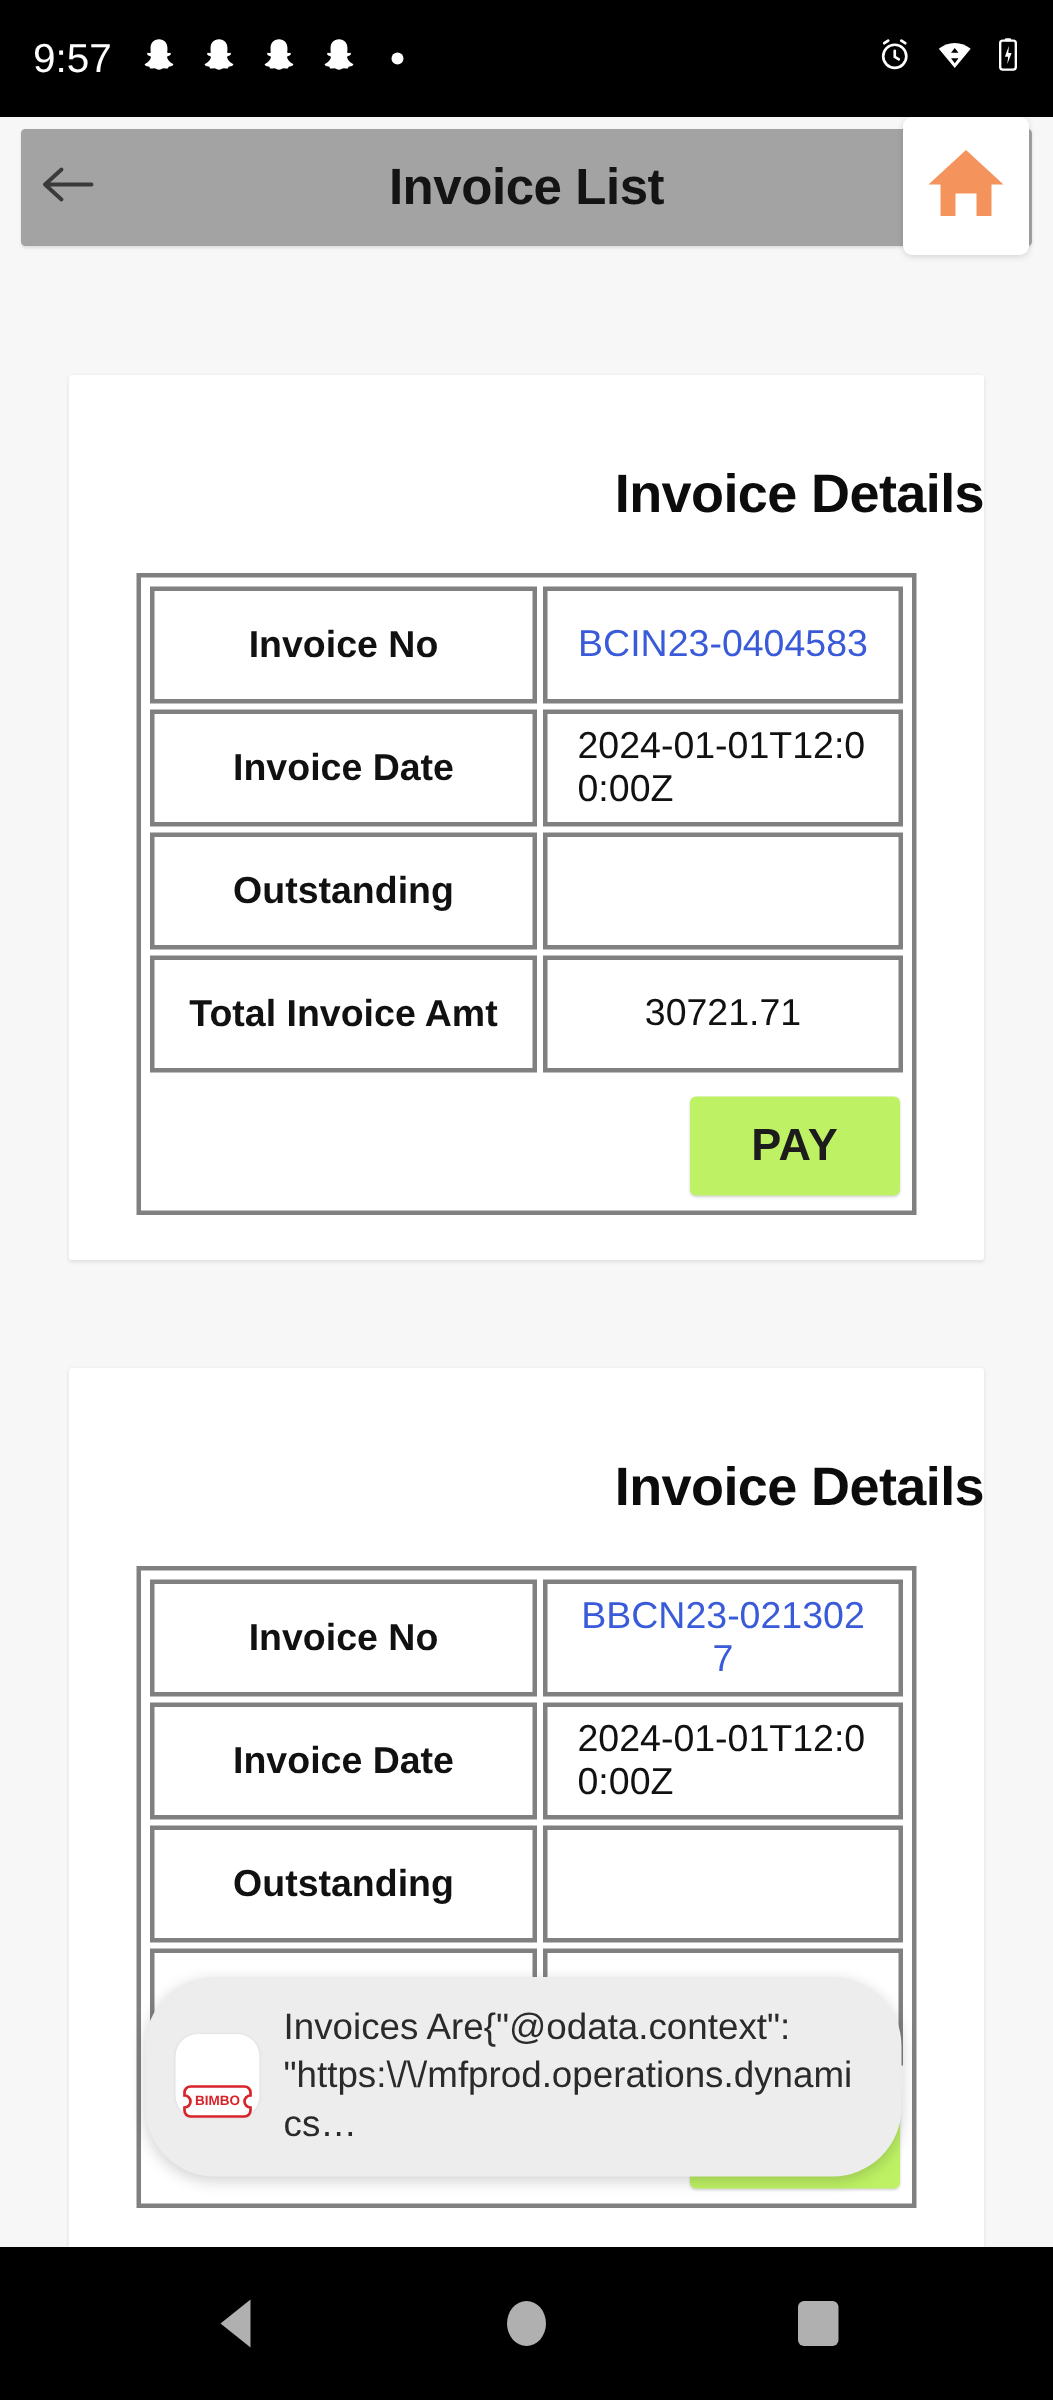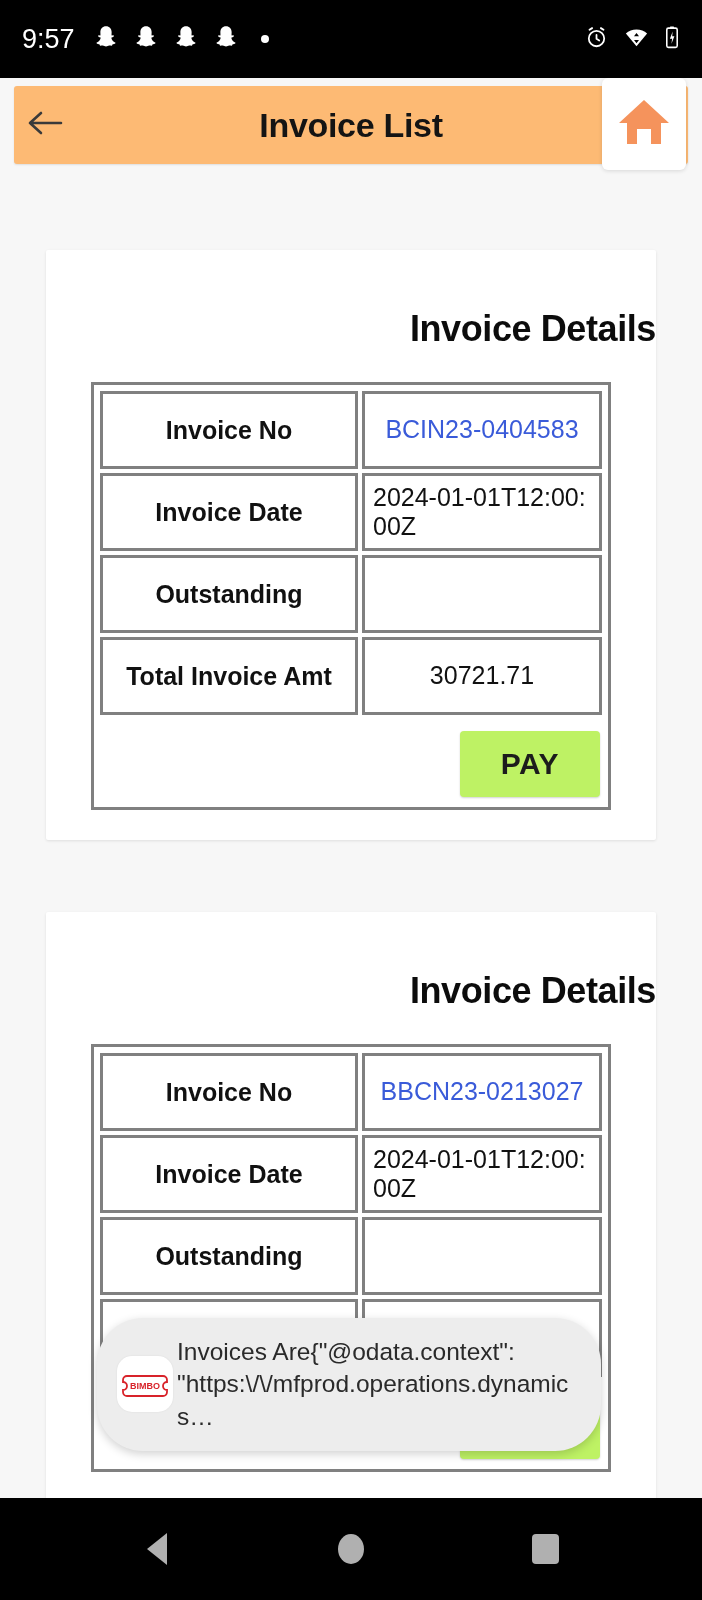--- a/index.html
+++ b/index.html
@@ -60,21 +60,21 @@
     width: 702px;
     height: 100px;
     background: #f7f7f7;
   }
   .header-bar {
     position: absolute;
     left: 14px;
     top: 8px;
     width: 674px;
     height: 78px;
-    background: #fdba74;
+    background: #a3a3a3;
     border-radius: 3px;
     box-shadow: 0 1px 2px rgba(0,0,0,0.10);
     display: flex;
     align-items: center;
     text-decoration: underline;
   }
   .back-arrow {
     width: 62px;
     height: 78px;
     display: flex;
@@ -155,21 +155,21 @@
   .cell-label {
     width: 258px;
     justify-content: center;
     font-size: 25px;
     font-weight: bold;
     color: #111111;
     text-align: center;
   }
   .cell-value {
     flex: 1;
-    padding: 6px 8px;
+    padding: 6px 20px;
     font-size: 25px;
     color: #111111;
     word-break: break-all;
     line-height: 1.18;
   }
   .cell-value.center { justify-content: center; text-align: center; }
   .cell-value.link {
     color: #3a5bd9;
     justify-content: center;
     text-align: center;
@@ -208,23 +208,23 @@
     align-items: center;
     padding: 18px 24px 18px 20px;
     z-index: 50;
   }
   .toast-icon {
     width: 56px; height: 56px;
     min-width: 56px;
     background: #ffffff;
     border-radius: 15px;
     display: flex;
-    align-items: center;
-    justify-content: center;
-    margin-right: 4px;
+    align-items: flex-end;
+    justify-content: center;
+    margin-right: 16px;
     box-shadow: 0 0 2px rgba(0,0,0,0.08);
   }
   .toast-text {
     font-size: 24.5px;
     color: #2a2a2a;
     line-height: 1.32;
     word-break: break-word;
   }
 
   

